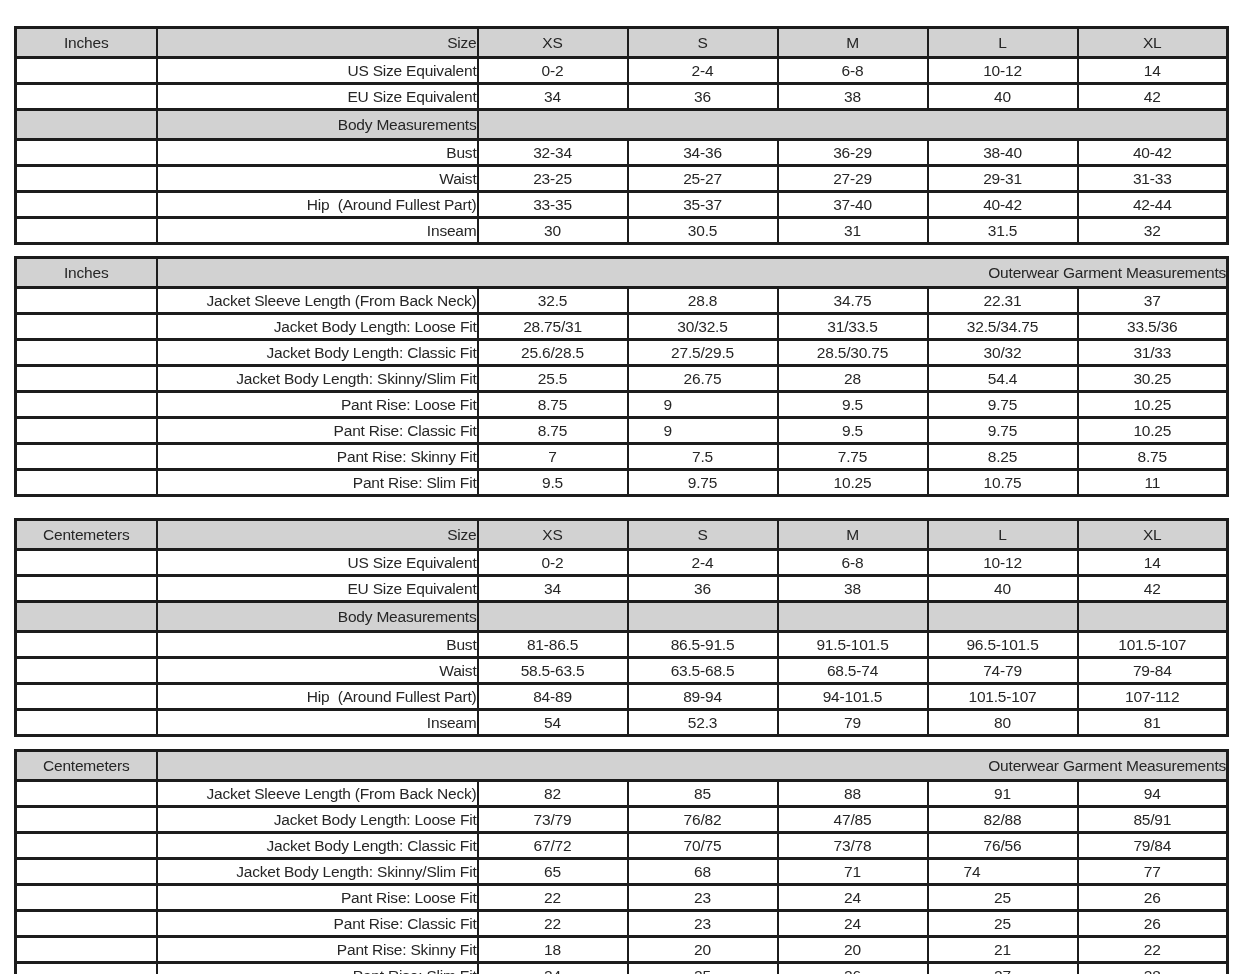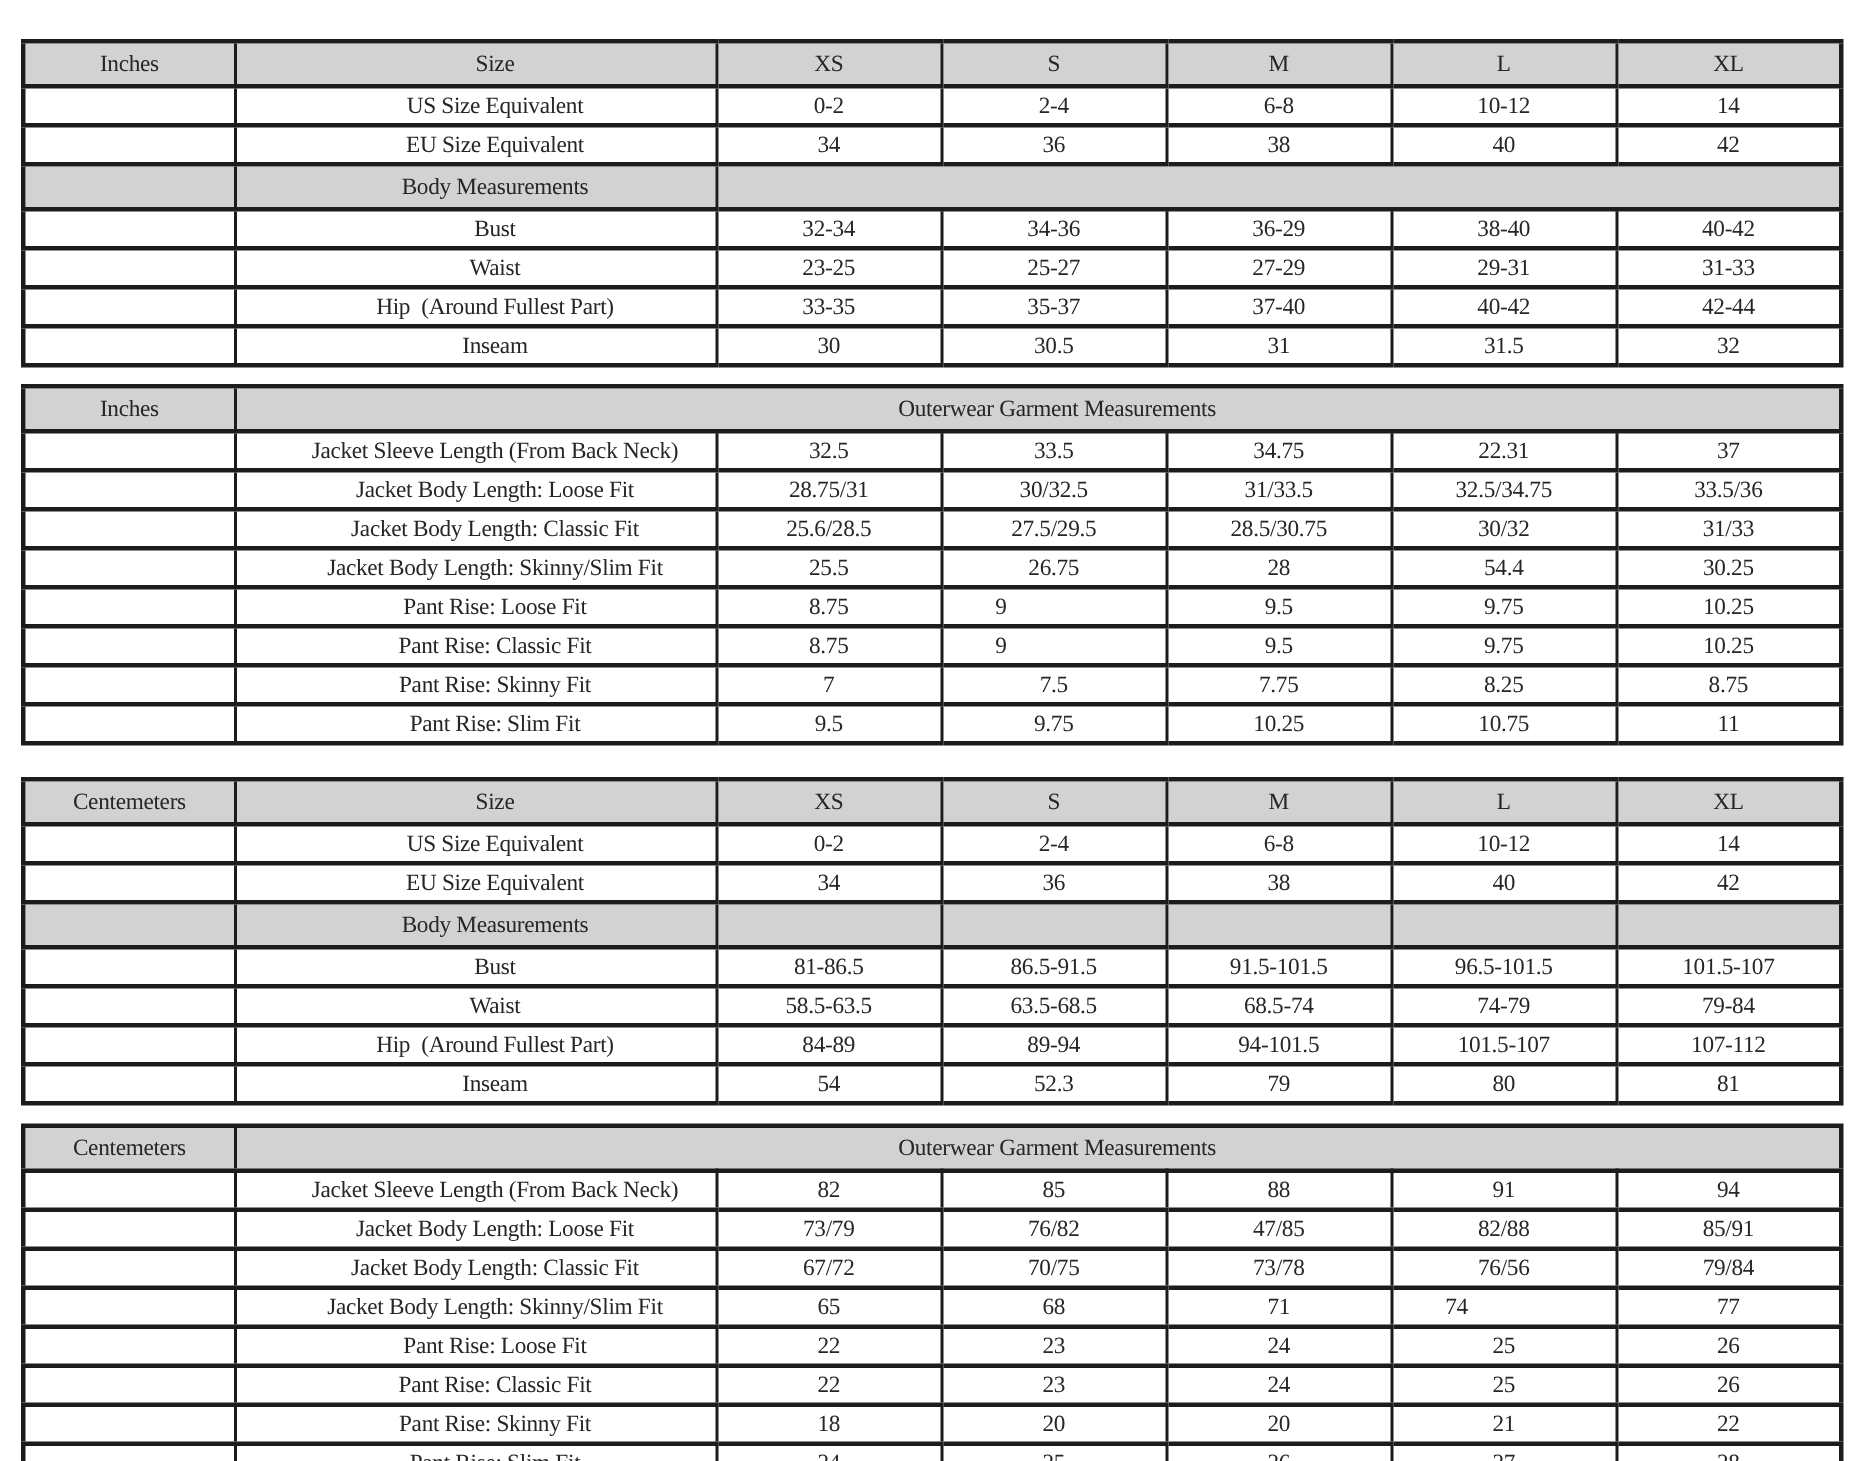--- a/index.html
+++ b/index.html
@@ -12,21 +12,20 @@
   }
   #chart-wrap {
     padding: 26px 14px 0 14px;
     font-family: "Liberation Sans", sans-serif;
   }
   table.size-table {
     border-collapse: collapse;
     table-layout: fixed;
     width: 1212px;
     border: 3px solid var(--border, #1c1c1c);
-    font-family: Liberation Serif, serif;
   }
   table.size-table.gap-small { margin-top: 11px; }
   table.size-table.gap-large { margin-top: 21px; }
   table.size-table.gap-med   { margin-top: 12px; }
   col.c-unit  { width: 141px; }
   col.c-label { width: 321px; }
   col.c-size  { width: 150px; }
   td {
     border-left: 2px solid var(--border, #1c1c1c);
     border-right: 2px solid var(--border, #1c1c1c);
@@ -38,21 +37,21 @@
     padding: 0;
     letter-spacing: -0.2px;
     overflow: hidden;
     background: #ffffff;
   }
   tr.header-row td, tr.subheader-row td { height: 27px; }
   tr.data-row td { height: 23px; }
   td.hdr { background: var(--header-bg, #d2d2d2); }
   td.unit-cell { text-align: center; }
   td.label-cell {
-    text-align: center;
+    text-align: right;
     padding-left: 26px;
     white-space: pre-wrap;
   }
   td.value-cell { text-align: center; }
   td.value-cell.off-left {
     text-align: left;
     padding-left: 35px;
   }
 </style>
 </head>
@@ -152,21 +151,21 @@
       </colgroup>
       <tbody>
         <tr class="header-row">
           <td class="hdr unit-cell">Inches</td>
           <td class="hdr label-cell" colspan="6">Outerwear Garment Measurements</td>
         </tr>
         <tr class="data-row">
           <td class="unit-cell"></td>
           <td class="label-cell">Jacket Sleeve Length (From Back Neck)</td>
           <td class="value-cell">32.5</td>
-          <td class="value-cell">33.5</td>
+          <td class="value-cell">28.8</td>
           <td class="value-cell">34.75</td>
           <td class="value-cell">22.31</td>
           <td class="value-cell">37</td>
         </tr>
         <tr class="data-row">
           <td class="unit-cell"></td>
           <td class="label-cell">Jacket Body Length: Loose Fit</td>
           <td class="value-cell">28.75/31</td>
           <td class="value-cell">30/32.5</td>
           <td class="value-cell">31/33.5</td>

